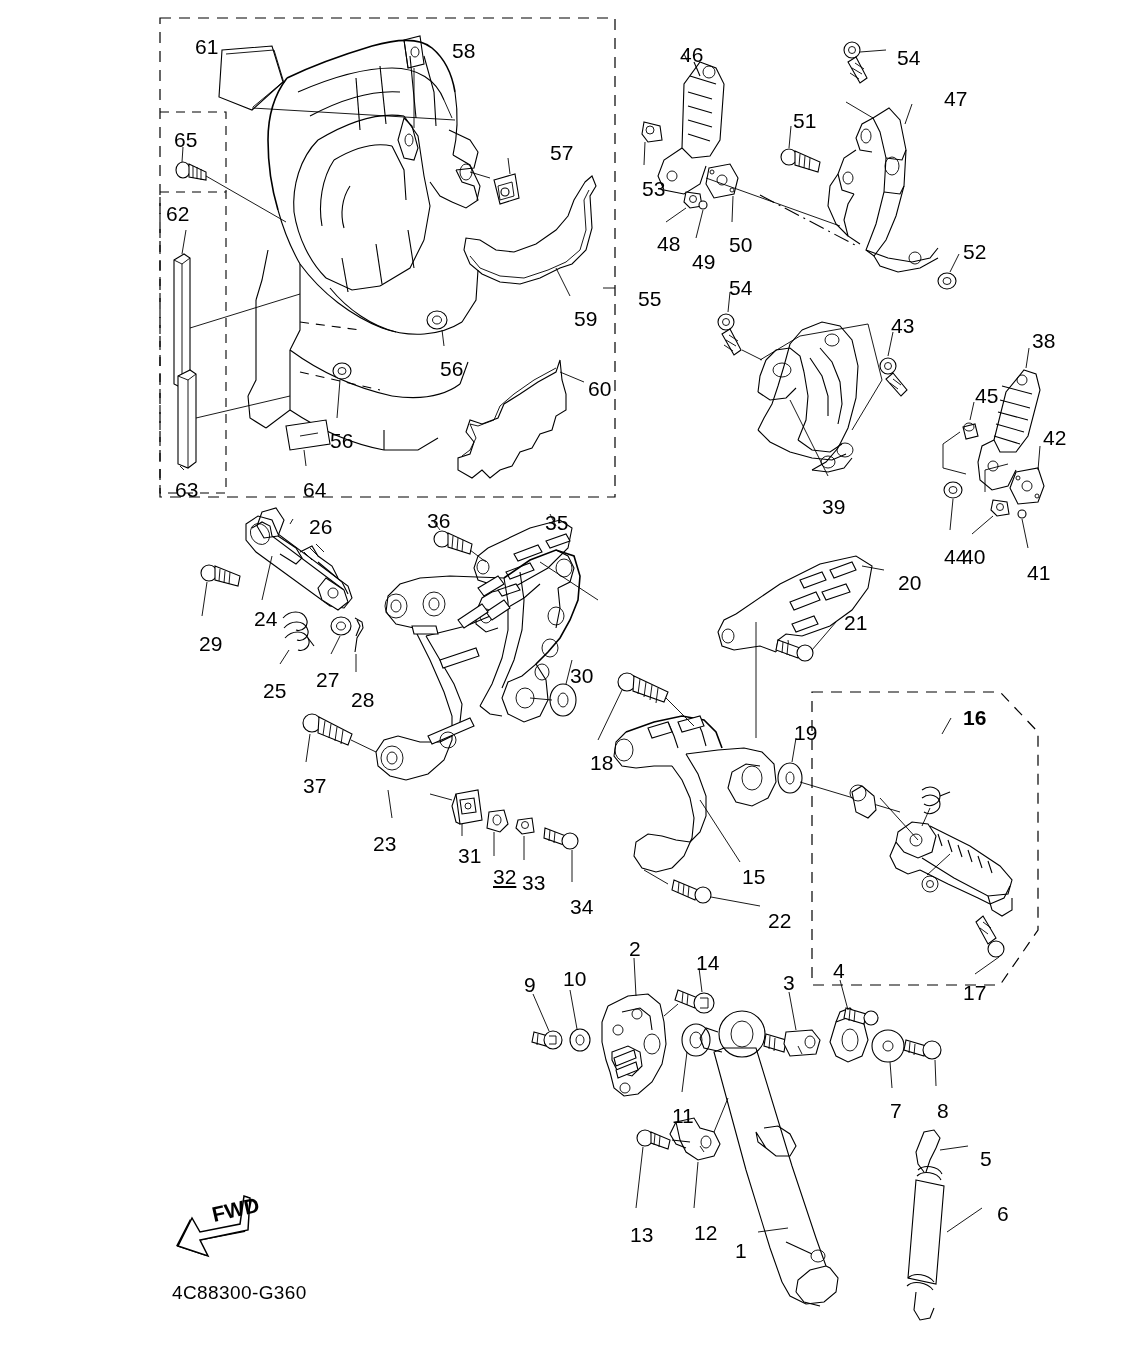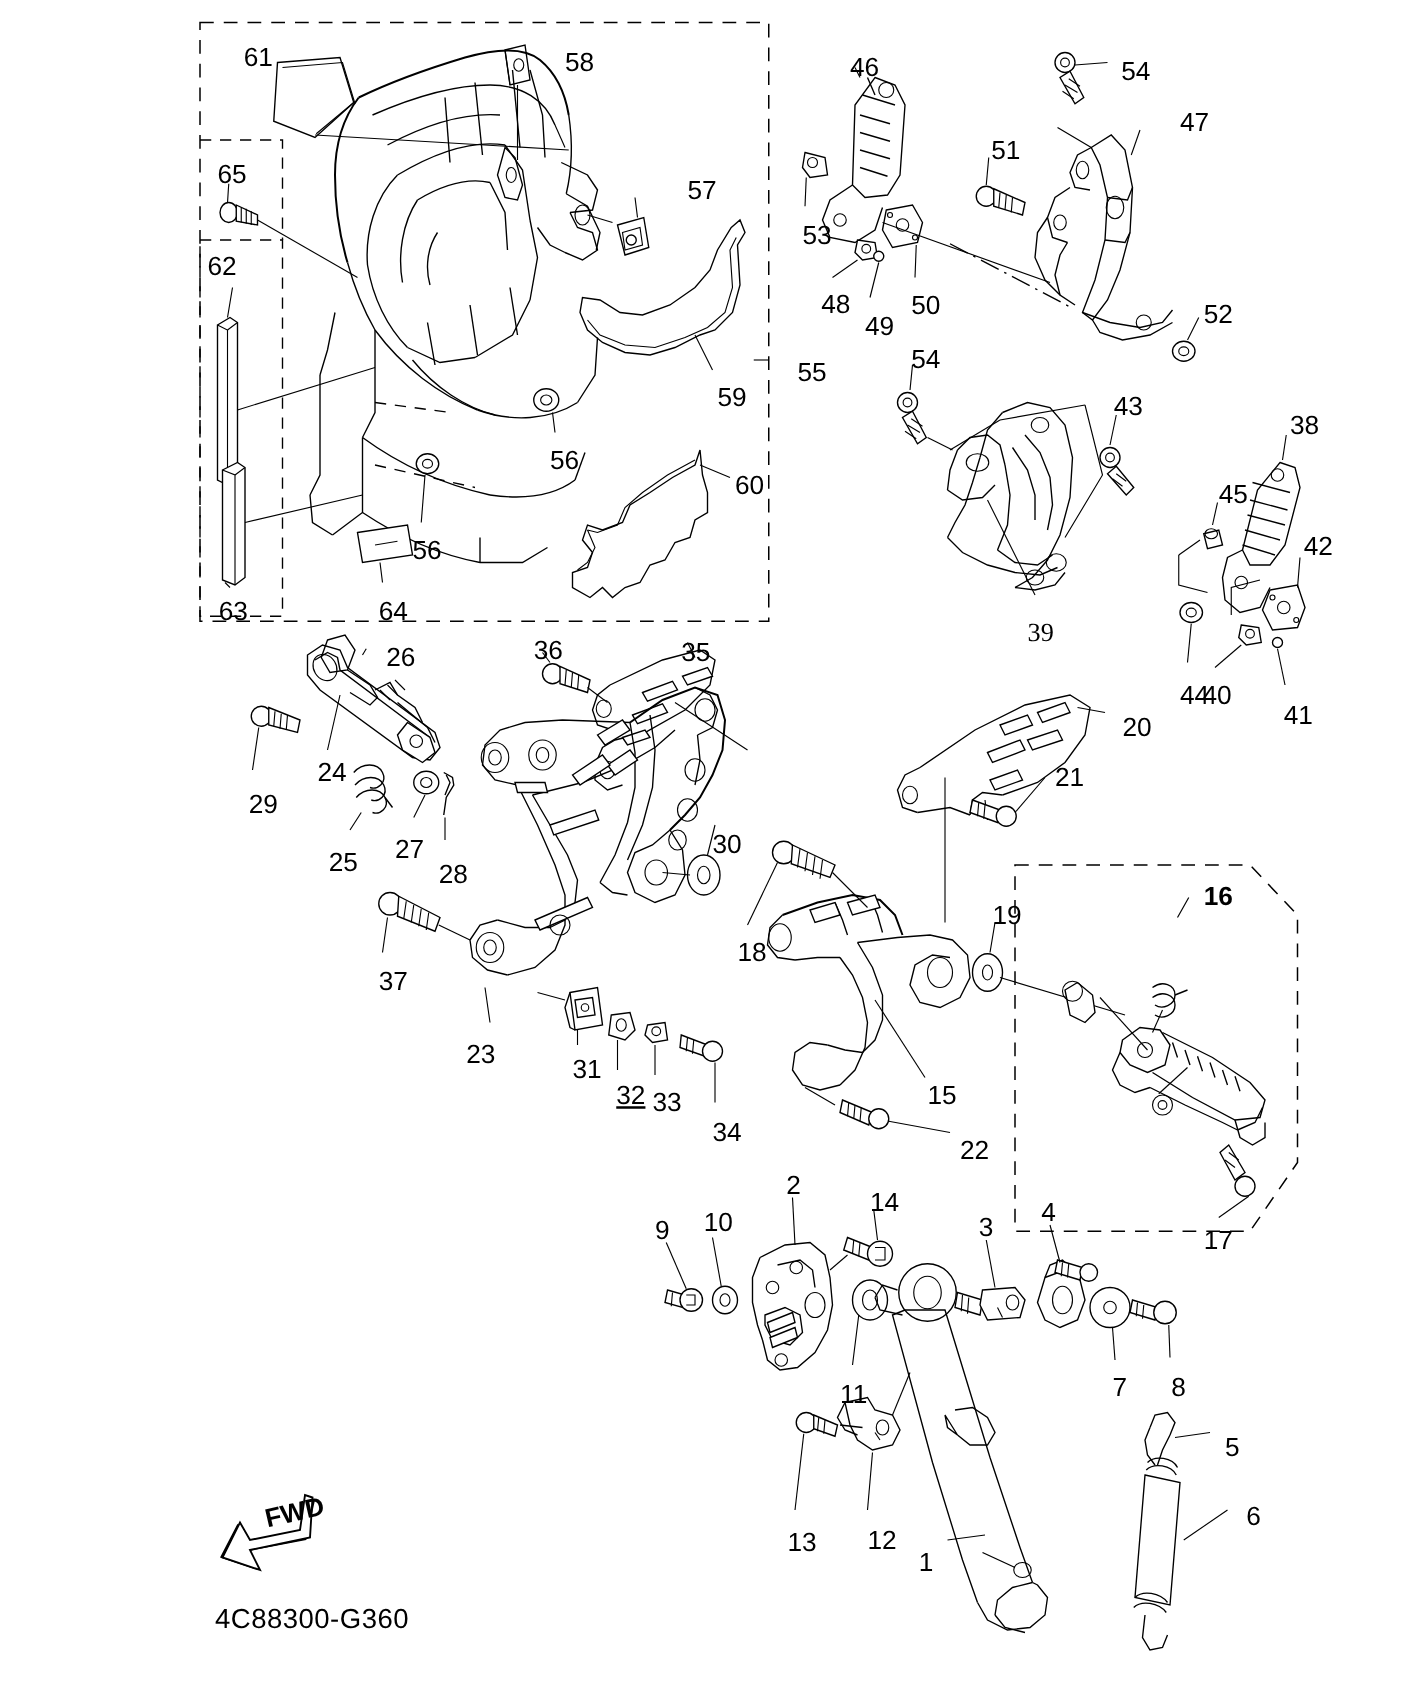--- a/index.html
+++ b/index.html
@@ -1,20 +1,20 @@
 <!DOCTYPE html>
 <html><head>
 <meta charset="utf-8">
 <style>
   html,body{margin:0;padding:0;background:#fff;}
   body{width:1123px;height:1351px;font-family:"Liberation Sans",sans-serif;}
   #sheet{position:relative;width:1123px;height:1351px;background:#fff;overflow:hidden;}
   .callout{position:absolute;font-family:"Liberation Sans",sans-serif;font-size:21px;color:#000;
            letter-spacing:0px;line-height:1;white-space:nowrap;}
-  .partno{position:absolute;font-family:"Liberation Sans",sans-serif;font-size:22px;color:#000;
+  .partno{position:absolute;font-family:"Liberation Sans",sans-serif;font-size:19px;color:#000;
           letter-spacing:.4px;white-space:nowrap;}
   svg.layer{position:absolute;left:0;top:0;width:1123px;height:1351px;}
   svg.layer *{vector-effect:non-scaling-stroke;}
   .ln{fill:none;stroke:#000;stroke-width:1.1;}
   .ln2{fill:none;stroke:#000;stroke-width:1.6;}
   .thin{fill:none;stroke:#000;stroke-width:.9;}
   .dash{fill:none;stroke:#000;stroke-width:1.2;stroke-dasharray:11 8;}
   .dashthin{fill:none;stroke:#000;stroke-width:1.1;stroke-dasharray:9 7;}
   .dashdot{fill:none;stroke:#000;stroke-width:1.1;stroke-dasharray:16 5 2 5;}
   .fillw{fill:#fff;stroke:#000;stroke-width:1.1;}
@@ -757,21 +757,21 @@
       <div class="callout" style="left: 199px; top: 633px;">29</div>
       <div class="callout" style="left: 570px; top: 665px;">30</div>
       <div class="callout" style="left: 458px; top: 845px;">31</div>
       <div class="callout" style="left: 493px; top: 866px; text-decoration: underline;">32</div>
       <div class="callout" style="left: 522px; top: 872px;">33</div>
       <div class="callout" style="left: 570px; top: 896px;">34</div>
       <div class="callout" style="left: 545px; top: 512px;">35</div>
       <div class="callout" style="left: 427px; top: 510px;">36</div>
       <div class="callout" style="left: 303px; top: 775px;">37</div>
       <div class="callout" style="left: 1032px; top: 330px;">38</div>
-      <div class="callout" style="left: 822px; top: 496px; font-family: Liberation Serif, serif;">39</div>
+      <div class="callout" style="left: 822px; top: 496px;">39</div>
       <div class="callout" style="left: 962px; top: 546px;">40</div>
       <div class="callout" style="left: 1027px; top: 562px;">41</div>
       <div class="callout" style="left: 1043px; top: 427px;">42</div>
       <div class="callout" style="left: 891px; top: 315px;">43</div>
       <div class="callout" style="left: 944px; top: 546px;">44</div>
       <div class="callout" style="left: 975px; top: 385px;">45</div>
       <div class="callout" style="left: 680px; top: 44px;">46</div>
       <div class="callout" style="left: 920px; top: 88px; margin-left: 24px;">47</div>
       <div class="callout" style="left: 657px; top: 233px;">48</div>
       <div class="callout" style="left: 692px; top: 251px;">49</div>

